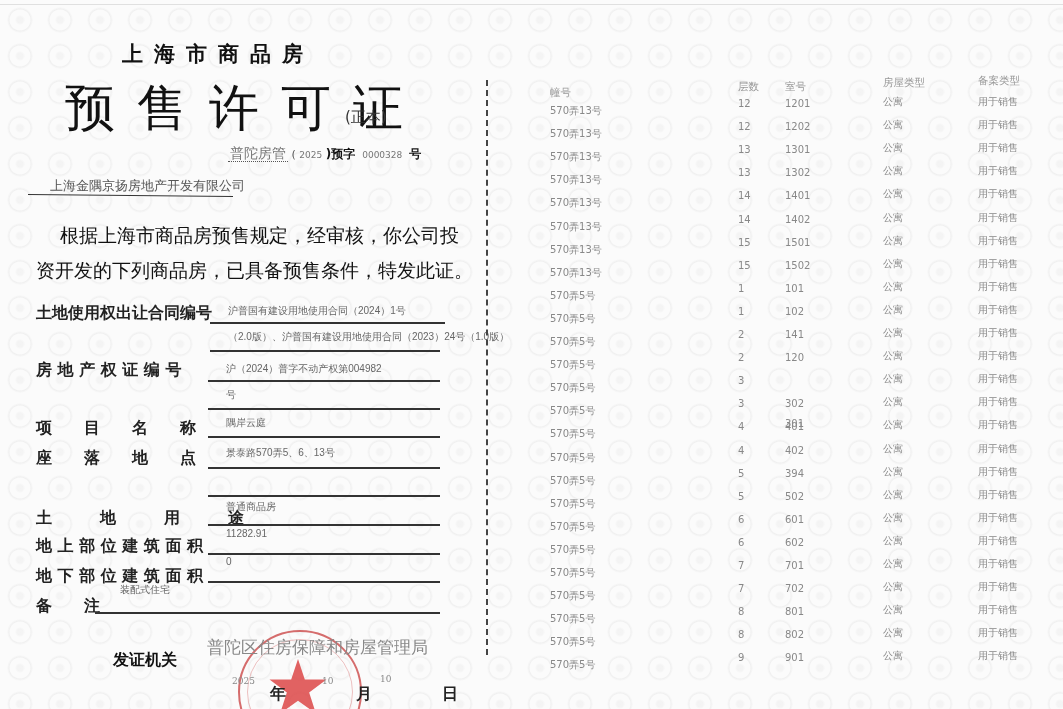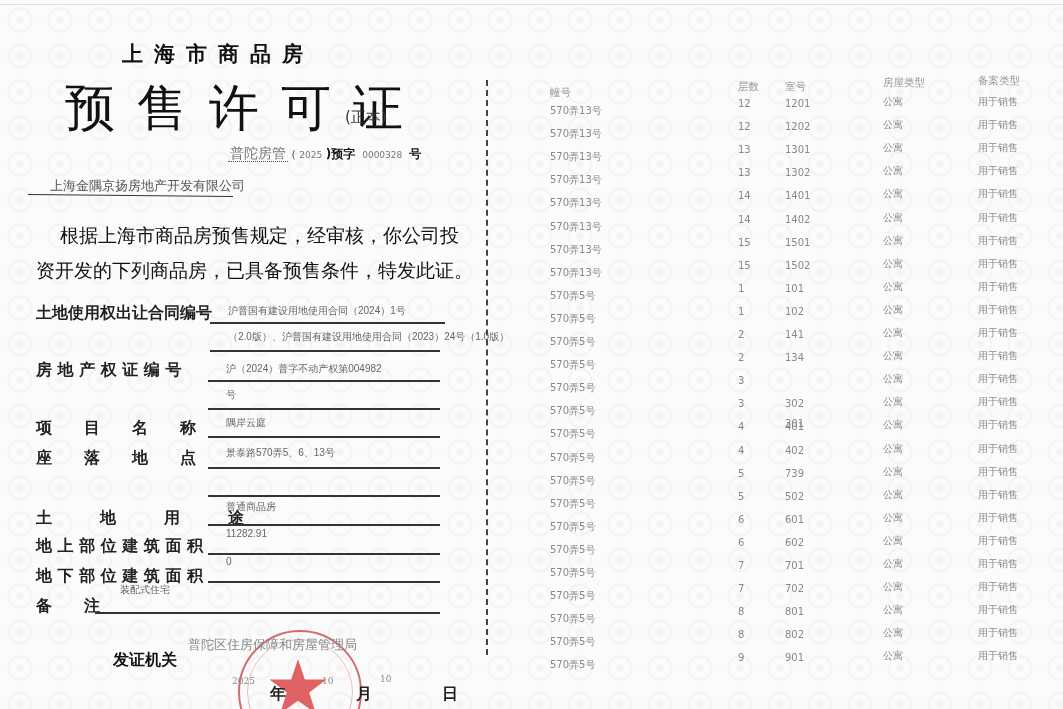--- a/index.html
+++ b/index.html
@@ -44,21 +44,21 @@
 
   .table { position:absolute; left:550px; top:80px; font-family:"DejaVu Sans", sans-serif; color:#888; }
   .thead span, .trow span { position:absolute; white-space:nowrap; font-size:10px; }
   .thead span { font-size:10.5px; color:#999; }
   .c0 { left:0px; } .c1 { left:188px; } .c2 { left:235px; } .c3 { left:333px; } .c4 { left:428px; }
 
   .stamp { position:absolute; left:238px; top:630px; width:120px; height:120px; border-radius:50%; border:2.5px solid rgba(200,60,60,0.75); }
   .stamp-inner { position:absolute; inset:7px; border-radius:50%; border:1px solid rgba(210,80,80,0.35); }
   .stamp-star { position:absolute; left:27px; top:24px; width:62px; height:62px; }
   .issuer-label { left:113px; top:650px; font-family:"DejaVu Sans",sans-serif; font-weight:bold; font-size:16px; }
-  .issuer-val { left:188px; top:636px; font-size:13px; color:#888; font-family:"DejaVu Sans",sans-serif; }
+  .issuer-val { left:207px; top:636px; font-size:17px; color:#888; font-family:"DejaVu Sans",sans-serif; }
   .date-y { left:232px; top:676px; font-size:9px; color:#888; }
   .date-m { left:322px; top:676px; font-size:9px; color:#888; }
   .date-d { left:380px; top:674px; font-size:9px; color:#888; }
   .unit { font-weight:bold; font-size:16px; color:#222; }
 </style>
 </head>
 <body>
 
 <div class="bg-pattern"></div>
 <div class="top-edge"></div>
@@ -221,21 +221,21 @@
       <div class="trow" style="position: absolute; left: 0px; top: 255px;">
         <span class="c0">570弄5号</span>
         <span class="c1" style="top: -6px;">2</span>
         <span class="c2" style="top: -6px;">141</span>
         <span class="c3" style="top: -9px;">公寓</span>
         <span class="c4" style="top: -9px;">用于销售</span>
       </div>
       <div class="trow" style="position: absolute; left: 0px; top: 278.1px;">
         <span class="c0">570弄5号</span>
         <span class="c1" style="top: -6px;">2</span>
-        <span class="c2" style="top: -6px;">134</span>
+        <span class="c2" style="top: -6px;">120</span>
         <span class="c3" style="top: -9px;">公寓</span>
         <span class="c4" style="top: -9px;">用于销售</span>
       </div>
       <div class="trow" style="position: absolute; left: 0px; top: 301.2px;">
         <span class="c0">570弄5号</span>
         <span class="c1" style="top: -6px;">3</span>
         <span class="c2" style="top: -6px; margin-top: 43px;">301</span>
         <span class="c3" style="top: -9px;">公寓</span>
         <span class="c4" style="top: -9px;">用于销售</span>
       </div>
@@ -256,21 +256,21 @@
       <div class="trow" style="position: absolute; left: 0px; top: 370.5px;">
         <span class="c0">570弄5号</span>
         <span class="c1" style="top: -6px;">4</span>
         <span class="c2" style="top: -6px;">402</span>
         <span class="c3" style="top: -9px;">公寓</span>
         <span class="c4" style="top: -9px;">用于销售</span>
       </div>
       <div class="trow" style="position: absolute; left: 0px; top: 393.6px;">
         <span class="c0">570弄5号</span>
         <span class="c1" style="top: -6px;">5</span>
-        <span class="c2" style="top: -6px;">739</span>
+        <span class="c2" style="top: -6px;">394</span>
         <span class="c3" style="top: -9px;">公寓</span>
         <span class="c4" style="top: -9px;">用于销售</span>
       </div>
       <div class="trow" style="position: absolute; left: 0px; top: 416.7px;">
         <span class="c0">570弄5号</span>
         <span class="c1" style="top: -6px;">5</span>
         <span class="c2" style="top: -6px;">502</span>
         <span class="c3" style="top: -9px;">公寓</span>
         <span class="c4" style="top: -9px;">用于销售</span>
       </div>

